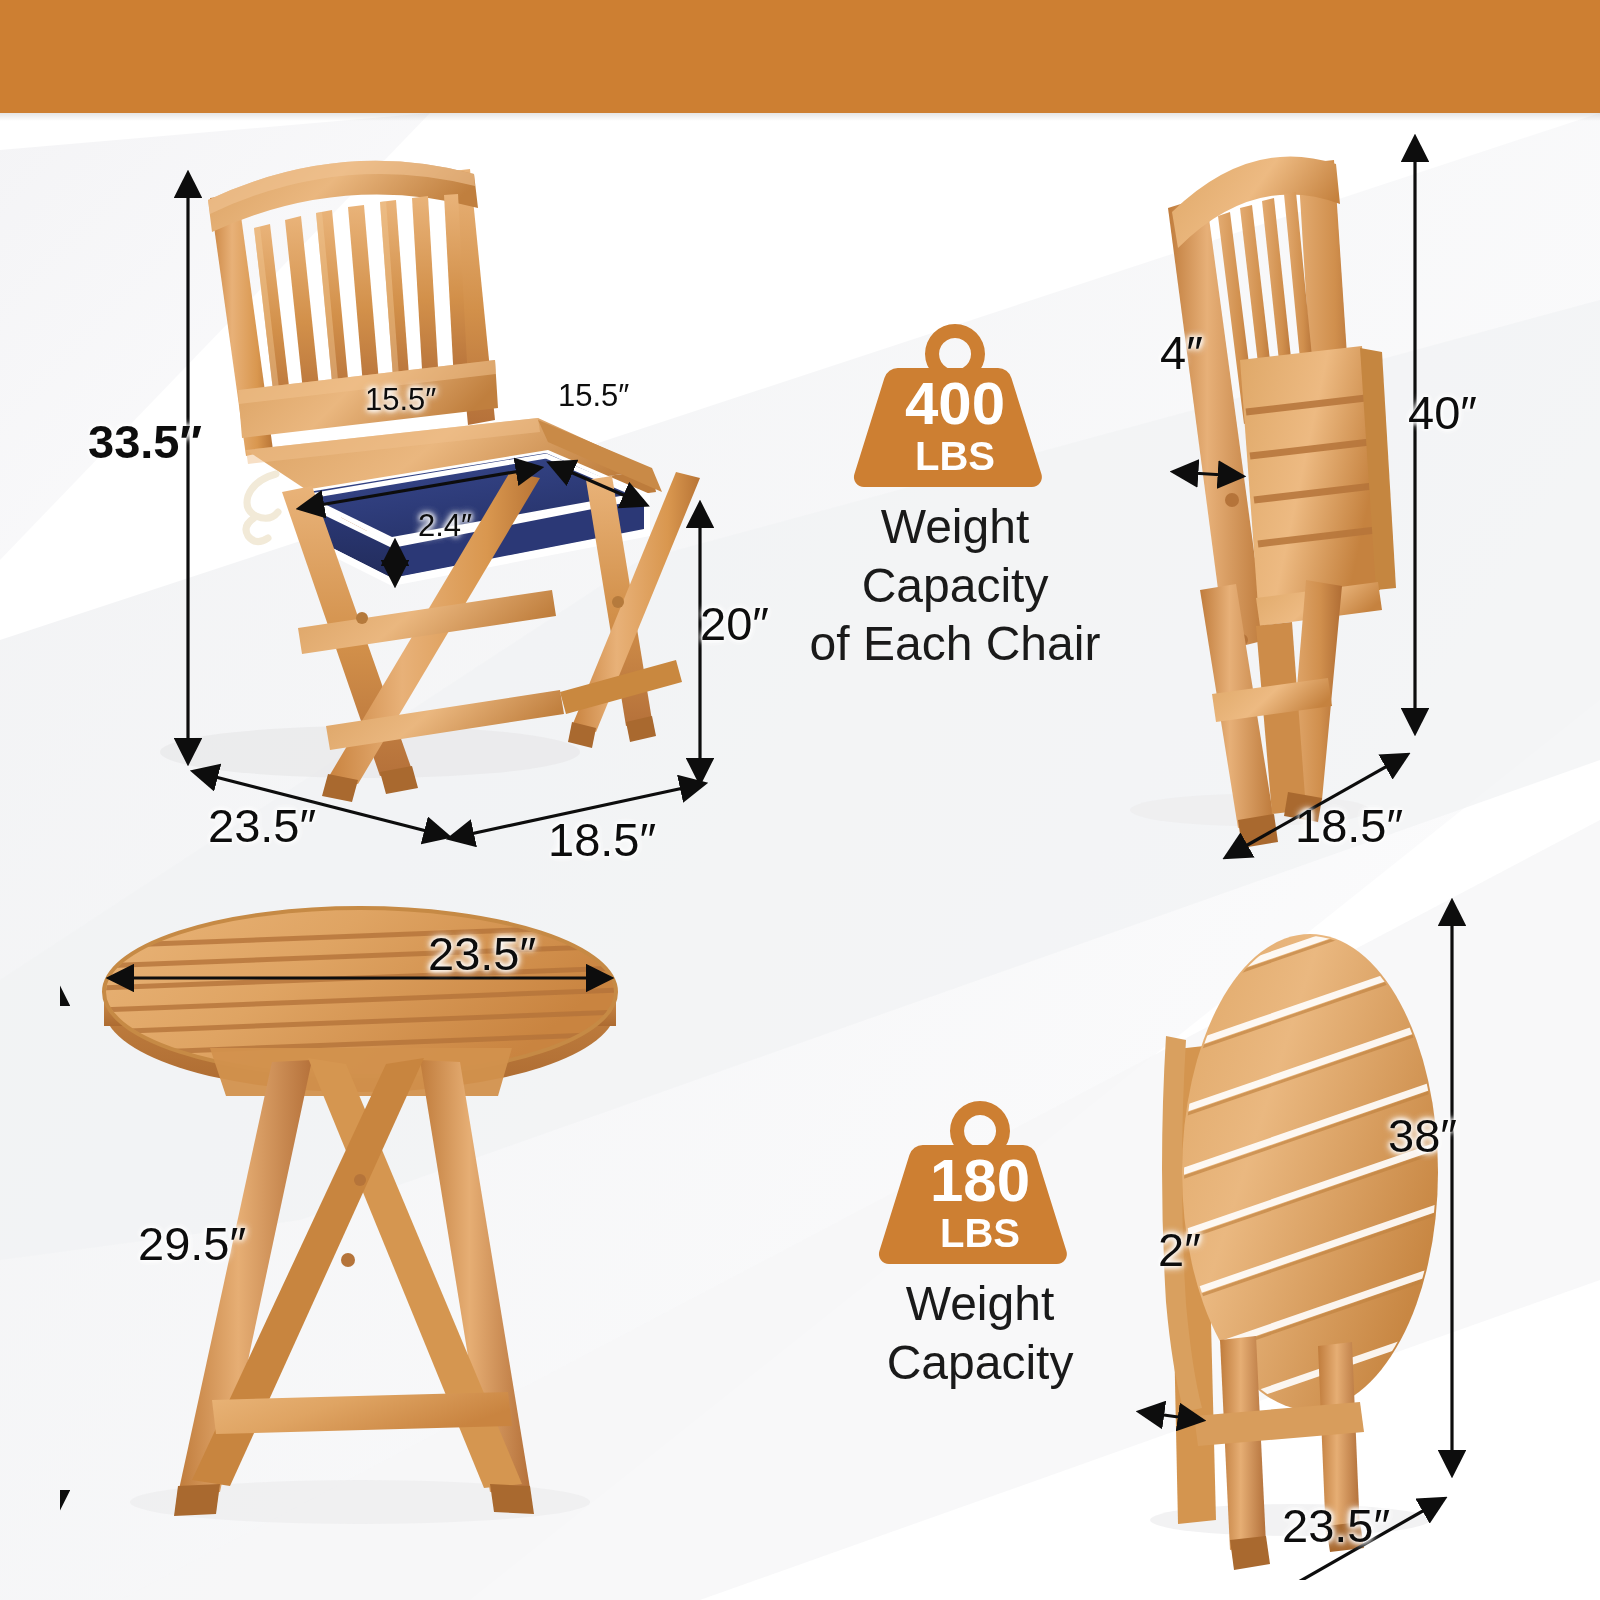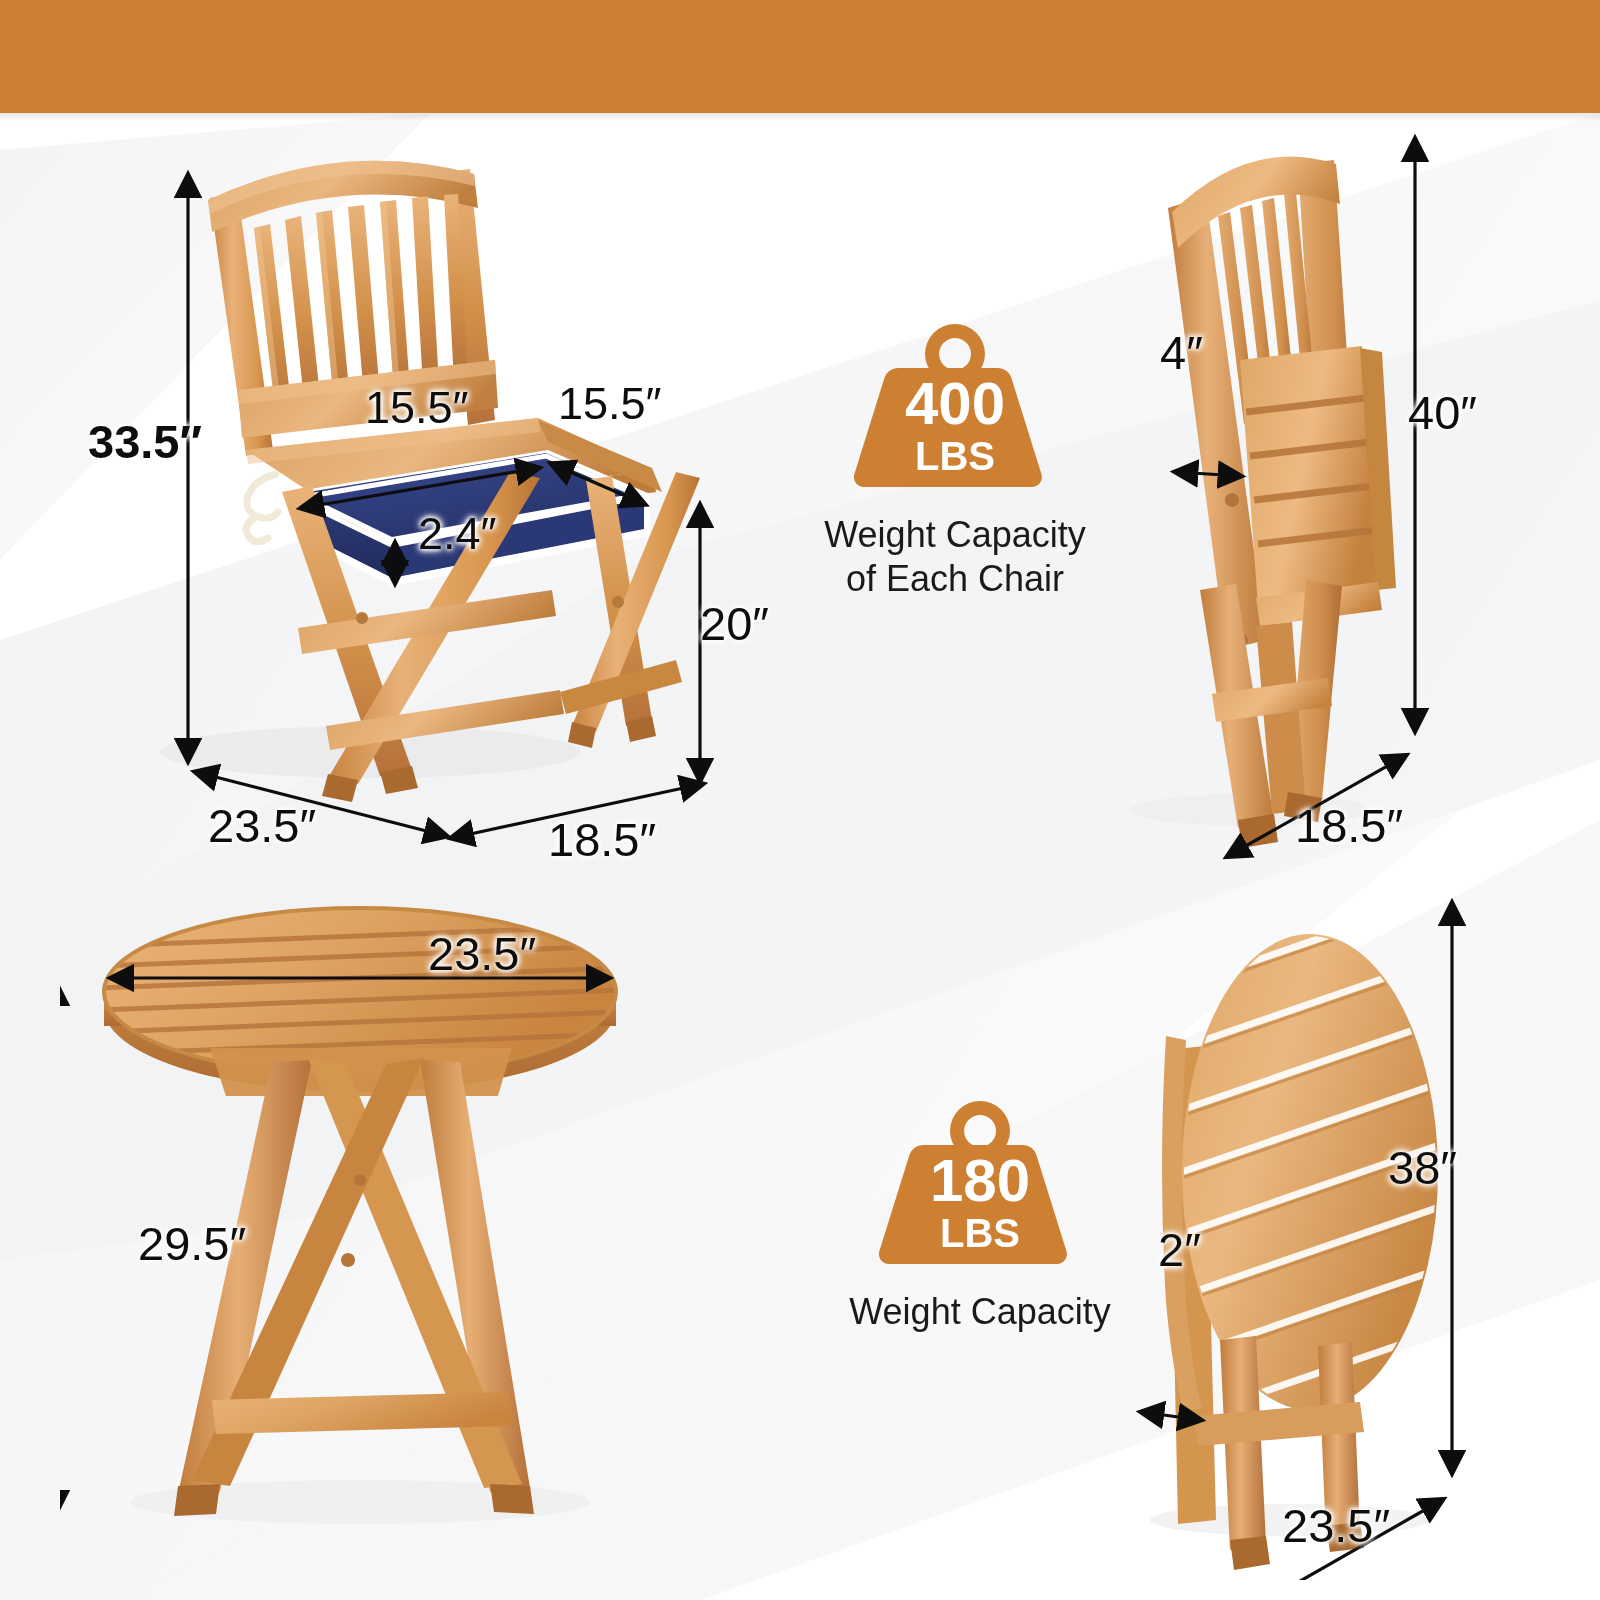--- a/index.html
+++ b/index.html
@@ -51,29 +51,29 @@
   .dim {
     position: absolute;
     color: #0d0d0d;
     font-family: "Liberation Sans", sans-serif;
     font-weight: 400;
     white-space: nowrap;
     z-index: 4;
     text-shadow: 0 0 5px #fff, 0 0 5px #fff, 0 0 9px #fff, 0 0 9px #fff;
   }
   .dim-lg { font-size: 47px; }
-  .dim-md { font-size: 45px; }
+  .dim-md { font-size: 31px; }
 
   
   .badge-block { position: absolute; z-index: 4; text-align: center; width: 340px; }
   #badge-chair { left: 785px; top: 318px; }
   #badge-table { left: 810px; top: 1095px; text-align: center; }
   .badge-caption {
-    margin-top: 19px;
-    font-size: 36px;
+    margin-top: 4px;
+    font-size: 48px;
     line-height: 1.22;
     color: #1a1a1a;
     font-family: "Liberation Sans", sans-serif;
   }
   .badge-caption span { display: block; }
   .weight-svg { display: block; margin: 0 auto; }
 </style>
 </head>
 <body>
 
@@ -457,21 +457,21 @@
 
     <line x1="392" y1="44" x2="392" y2="612" stroke="#0d0d0d" stroke-width="3.2" marker-start="url(#dh2)" marker-end="url(#dh)"></line>
 
     <line x1="82" y1="552" x2="140" y2="560" stroke="#0d0d0d" stroke-width="3.2" marker-start="url(#dh2)" marker-end="url(#dh)"></line>
 
     <line x1="382" y1="640" x2="186" y2="752" stroke="#0d0d0d" stroke-width="3.2" marker-start="url(#dh2)" marker-end="url(#dh)"></line>
   </svg>
 </div>
 
 <div class="dim dim-lg" style="left:1158px; top:1222px;">2″</div>
-<div class="dim dim-lg" style="left:1388px; top:1108px;margin-top:32px;">38″</div>
+<div class="dim dim-lg" style="left:1388px; top:1108px;">38″</div>
 <div class="dim dim-lg" style="left:1282px; top:1498px;">23.5″</div>
 
 <div class="badge-block" id="badge-chair">
   <svg class="weight-svg" width="238" height="176" viewBox="0 0 238 176">
     <path d="M119 6 a30 30 0 0 1 30 30 a30 30 0 0 1 -9 21 h-42 a30 30 0 0 1 -9 -21 a30 30 0 0 1 30 -30 z
              M119 20 a16 16 0 1 0 0.1 0 z" fill="#cd7f32"></path>
     <path d="M76 50 h86 a14 14 0 0 1 13.4 10 l30 96 a10 10 0 0 1 -9.6 13 H28 a10 10 0 0 1 -9.6 -13 l30 -96 A14 14 0 0 1 62 50 z" fill="#cd7f32"></path>
     <text x="119" y="106" text-anchor="middle" fill="#ffffff" font-family="Liberation Sans, sans-serif" font-size="60" font-weight="700">400</text>
     <text x="119" y="152" text-anchor="middle" fill="#ffffff" font-family="Liberation Sans, sans-serif" font-size="40" font-weight="700">LBS</text>
   </svg>

